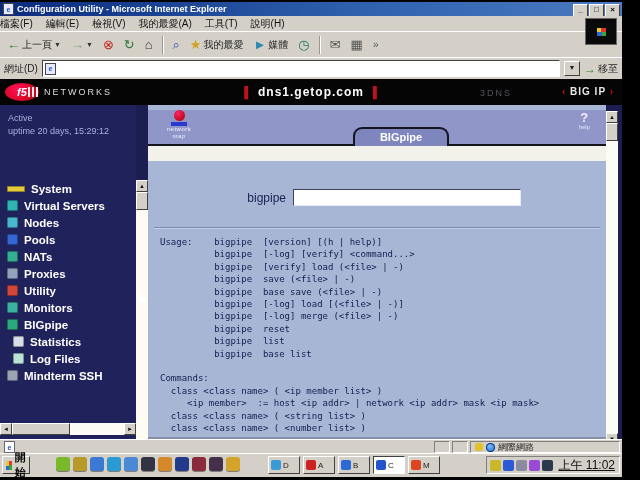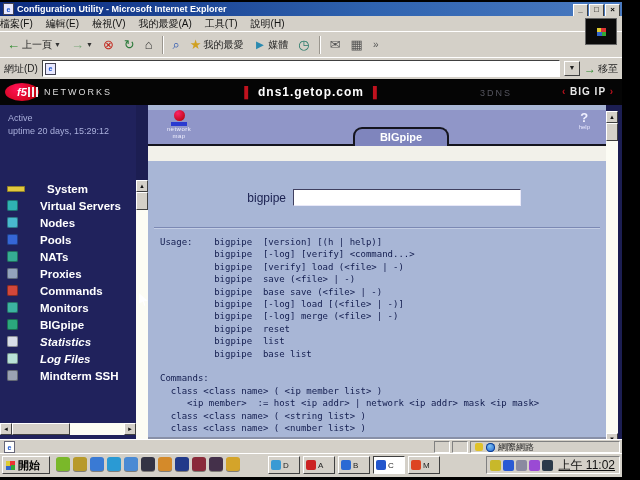--- a/index.html
+++ b/index.html
@@ -57,24 +57,24 @@
   .prod .redmark{font-size:10px;}
 
   
   .frames{position:absolute;left:0;top:103px;width:622px;height:334px;background:#1c1e52;overflow:hidden;}
 
   
   .sidebar{position:absolute;left:0;top:0;width:136px;height:334px;background:#20225c;color:#fff;overflow:hidden;}
   .sb-status{padding:7px 0 0 8px;font-size:9px;color:#aab0dc;line-height:13px;}
   .sb-list{position:absolute;left:0;top:75px;width:136px;}
   .sb-item{display:flex;align-items:center;height:17px;padding-left:7px;gap:6px;cursor:pointer;}
-  .sb-item.ind{padding-left:7px;font-style:italic;}
+  .sb-item.ind{padding-left:13px;}
   .sb-icon{width:11px;height:11px;border-radius:2px;flex:0 0 auto;box-shadow:0 0 0 1px rgba(0,0,0,.35) inset;}
   .sb-item.sys .sb-icon{width:18px;height:6px;border-radius:1px;}
-  .sb-label{font-size:11.5px;font-weight:bold;color:#fff;white-space:nowrap;margin-left:16px;}
+  .sb-label{font-size:11.5px;font-weight:bold;color:#fff;white-space:nowrap;}
 
   
   .sb-vscroll{position:absolute;left:136px;top:75px;width:12px;height:243px;background:#fcfcf4;}
   .ct-vscroll{position:absolute;left:606px;top:6px;width:12px;height:326px;background:#fcfcf4;}
   .sb-hscroll{position:absolute;left:0;top:318px;width:136px;height:12px;background:#fcfcf4;display:flex;}
   .scr-btn{width:12px;height:12px;background:#d4d0c8;border:1px solid;border-color:#fff #404040 #404040 #fff;
     font-size:6px;line-height:10px;text-align:center;color:#111;box-sizing:border-box;flex:0 0 auto;}
   .scr-thumb{background:#d4d0c8;border:1px solid;border-color:#fff #404040 #404040 #fff;box-sizing:border-box;}
   .vthumb{width:12px;height:18px;}
   .hthumb{width:58px;height:12px;}
@@ -112,21 +112,21 @@
   .st-doc{width:9px;height:10px;background:#fff;border:1px solid #667;margin:0 4px;color:#1a55cc;font-size:7px;font-weight:bold;
     display:inline-flex;align-items:center;justify-content:center;}
   .st-fill{flex:1;}
   .st-pane{height:12px;border:1px solid;border-color:#808080 #fff #fff #808080;box-sizing:border-box;margin-right:2px;}
   .st-zone{width:150px;display:flex;align-items:center;gap:3px;padding-left:4px;}
   .zone-dot{width:8px;height:8px;border-radius:2px;background:#e0c22a;}
   .globe{width:9px;height:9px;border-radius:50%;background:radial-gradient(circle at 40% 35%,#7ac0f0,#1a5ad0);box-shadow:0 0 0 1px #0a3a90 inset;}
 
   
   .taskbar{position:absolute;left:0;top:451px;width:622px;height:23px;background:#d4d0c8;border-top:1px solid #fff;}
-  .start{position:absolute;left:2px;top:2px;width:48px;height:18px;display:flex;align-items:center;gap:3px;
+  .start{position:absolute;left:2px;top:2px;width:28px;height:18px;display:flex;align-items:center;gap:3px;
     background:#d4d0c8;font-size:11px;font-weight:bold;padding-left:3px;box-sizing:border-box;cursor:pointer;}
   .winflag{width:9px;height:9px;background:conic-gradient(#e33 0 25%,#3a3 0 50%,#36c 0 75%,#dc3 0);}
   .ql{position:absolute;left:56px;top:3px;display:flex;gap:3px;align-items:center;}
   .ql-icon{width:14px;height:14px;border-radius:3px;box-shadow:0 1px 0 rgba(0,0,0,.4);cursor:pointer;}
   .tb-btns{position:absolute;left:268px;top:2px;display:flex;gap:3px;}
   .tb-btn{width:32px;height:18px;background:#d4d0c8;display:flex;align-items:center;gap:2px;padding-left:2px;
     box-sizing:border-box;font-size:8px;color:#222;cursor:pointer;overflow:hidden;}
   .tb-btn.active{background:#fff;border-color:#404040 #fff #fff #404040;}
   .tb-ic{width:10px;height:10px;border-radius:2px;flex:0 0 auto;}
   .tray{position:absolute;right:2px;top:2px;width:134px;height:18px;border:1px solid;border-color:#808080 #fff #fff #808080;
@@ -266,21 +266,21 @@
           <div class="sb-item">
             <span class="sb-icon" style="background: rgb(53, 173, 147);"></span>
             <span class="sb-label">NATs</span>
           </div>
           <div class="sb-item">
             <span class="sb-icon" style="background: rgb(147, 163, 189);"></span>
             <span class="sb-label">Proxies</span>
           </div>
           <div class="sb-item">
             <span class="sb-icon" style="background: rgb(210, 71, 58);"></span>
-            <span class="sb-label">Commands</span>
+            <span class="sb-label">Utility</span>
           </div>
           <div class="sb-item">
             <span class="sb-icon" style="background: rgb(60, 179, 161);"></span>
             <span class="sb-label">Monitors</span>
           </div>
           <div class="sb-item">
             <span class="sb-icon" style="background: rgb(43, 168, 125);"></span>
             <span class="sb-label">BIGpipe</span>
           </div>
           <div class="sb-item ind">

